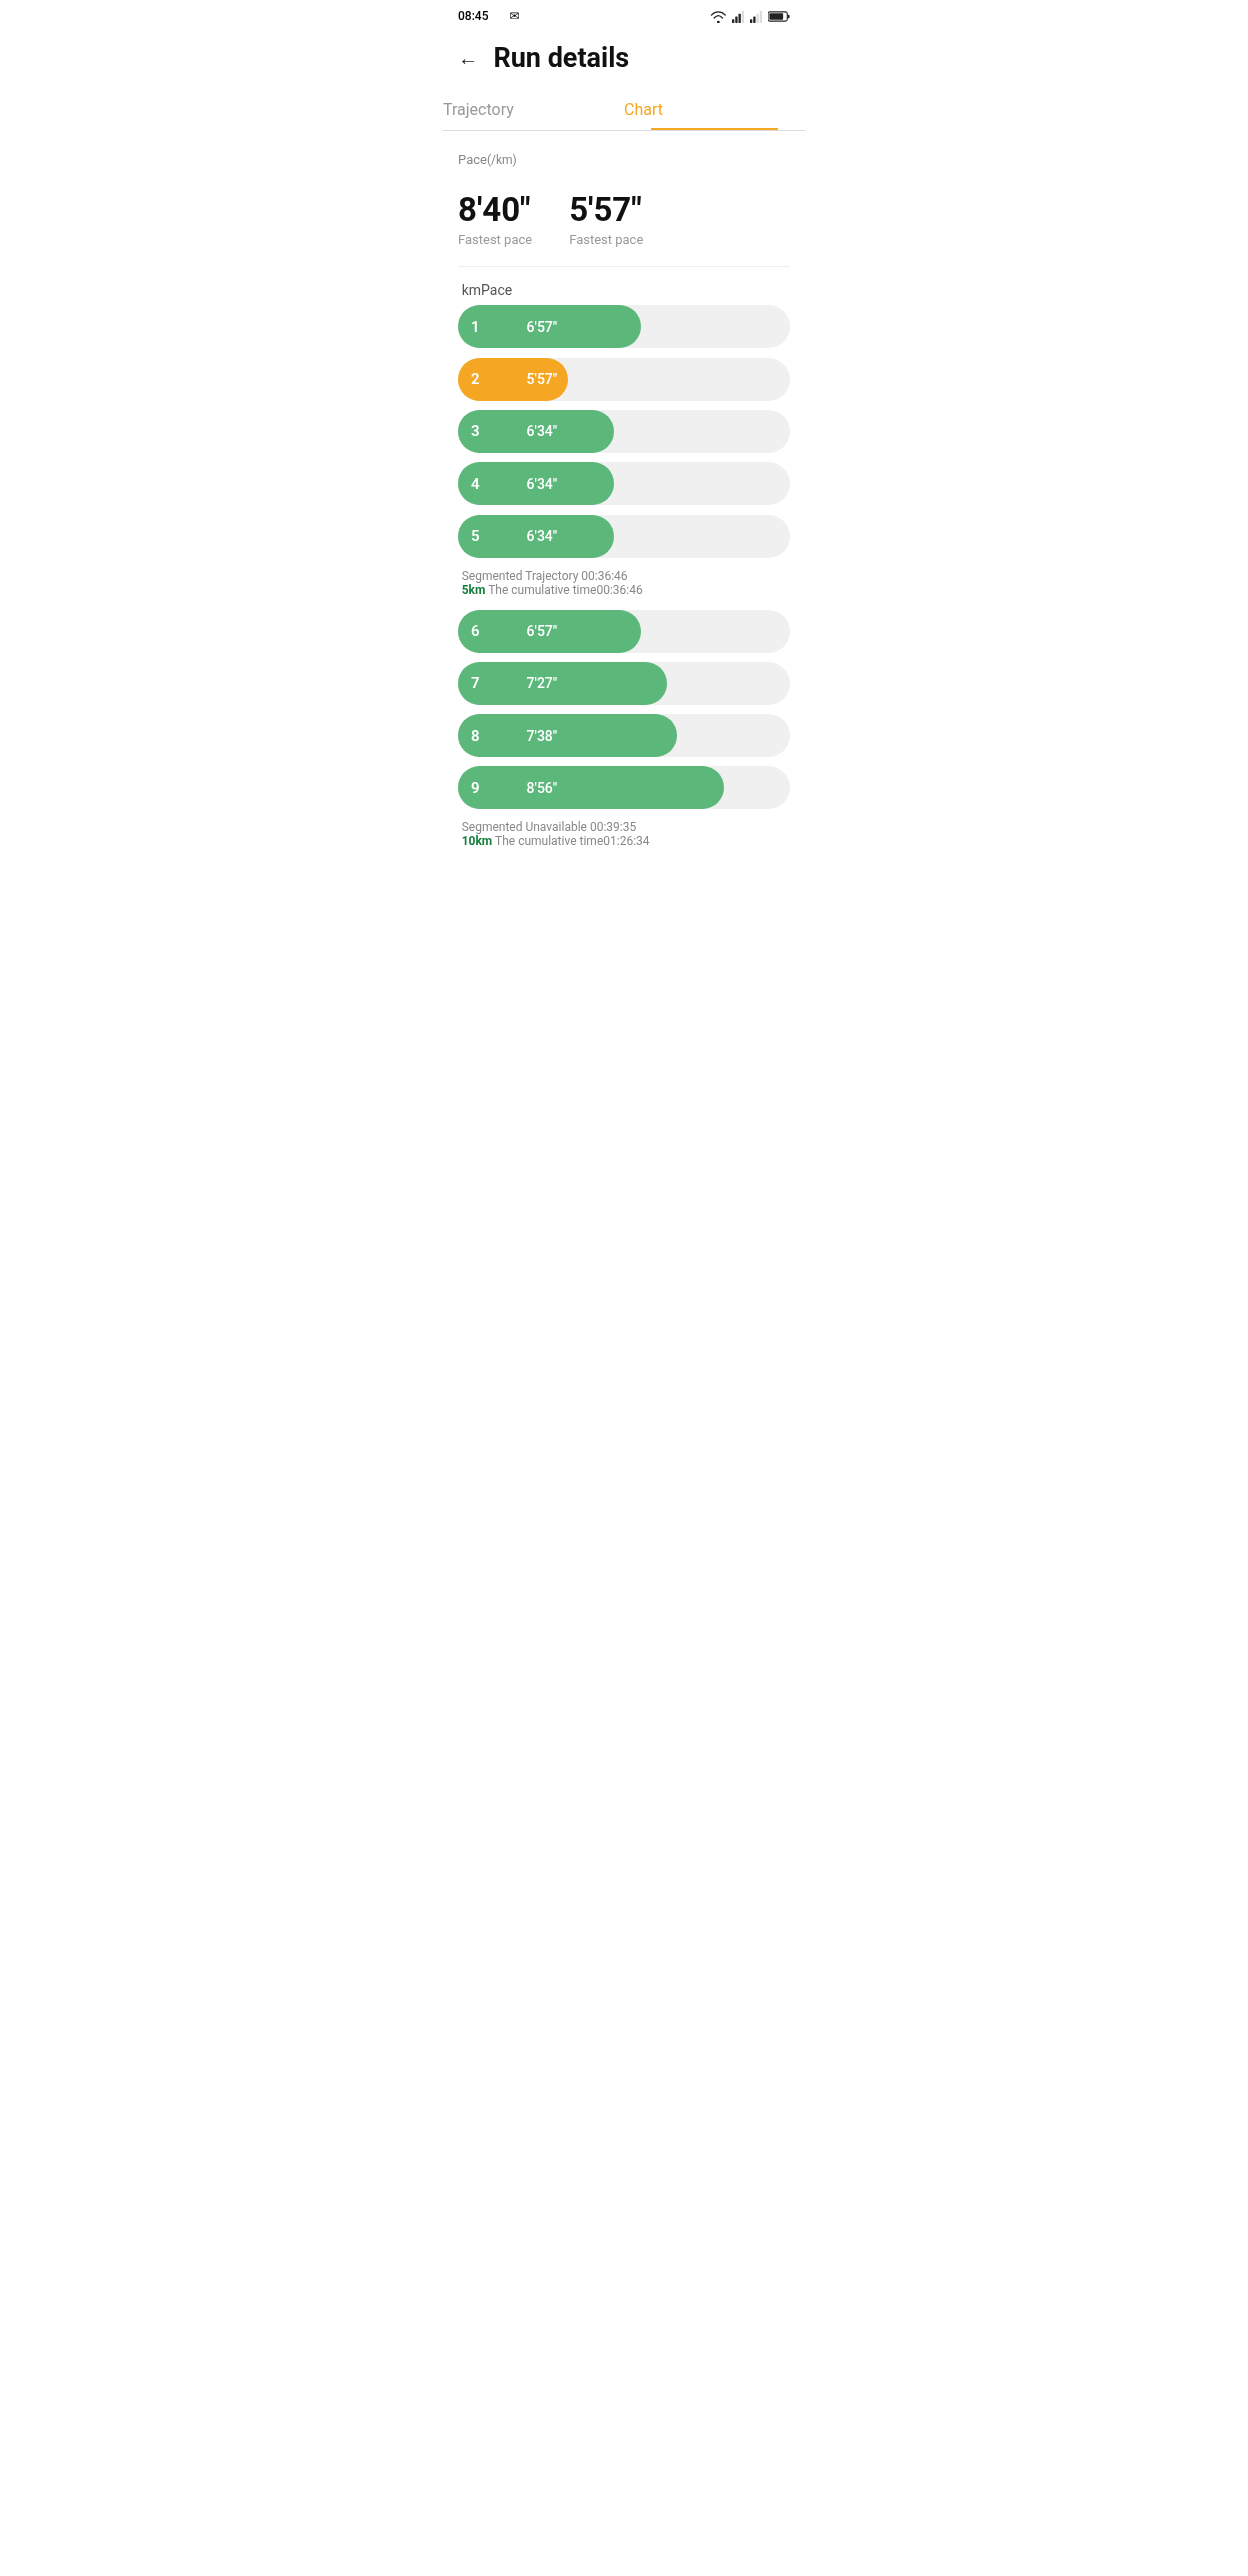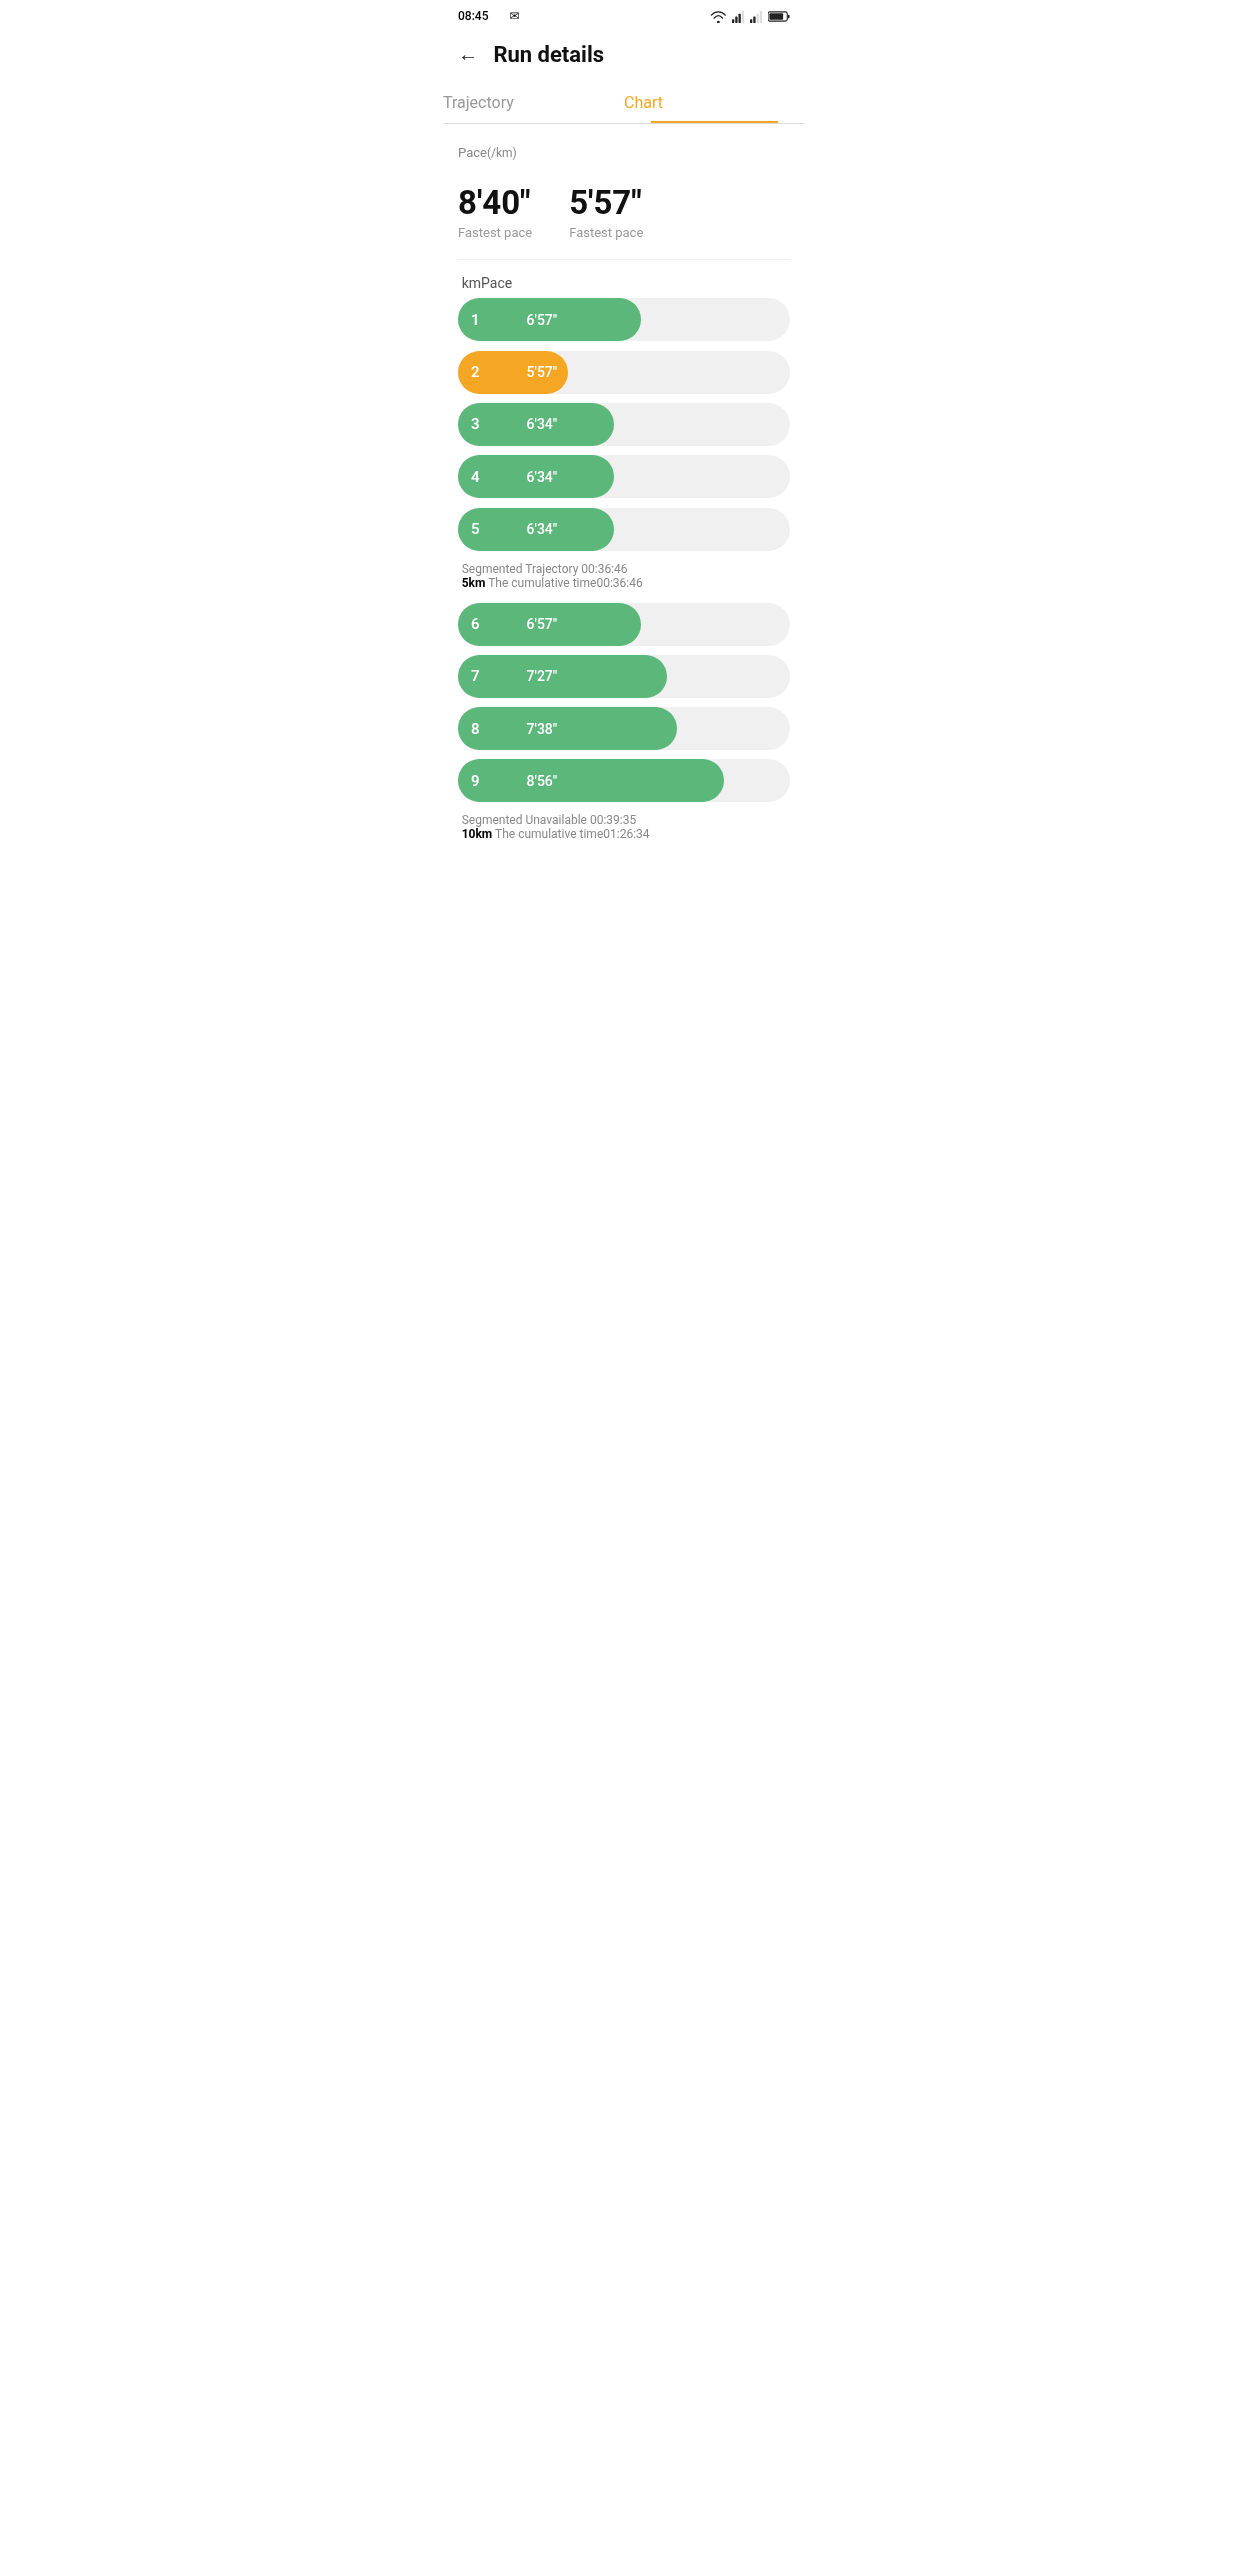--- a/index.html
+++ b/index.html
@@ -41,21 +41,21 @@
       gap: 15px;
     }
 
     .back-arrow {
       font-size: 20.4px;
       color: #222;
       cursor: pointer;
     }
 
     .header-title {
-      font-size: 22px;
+      font-size: 27px;
       font-weight: 700;
       color: #111;
     }
 
     .tabs {
       display: flex;
       border-bottom: 0.9px solid #ddd;
     }
 
     .tab {
@@ -188,21 +188,21 @@
     }
 
     .segment-info {
       margin: 11px 3.7px 5.6px;
       font-size: 12px;
       color: #888;
     }
 
     .segment-info-bold {
       font-weight: 700;
-      color: #000000;
+      color: #15803d;
     }
 
     
 
   </style>
 </head>
 <body>
 
 <div class="status-bar">
   <div class="status-left">

